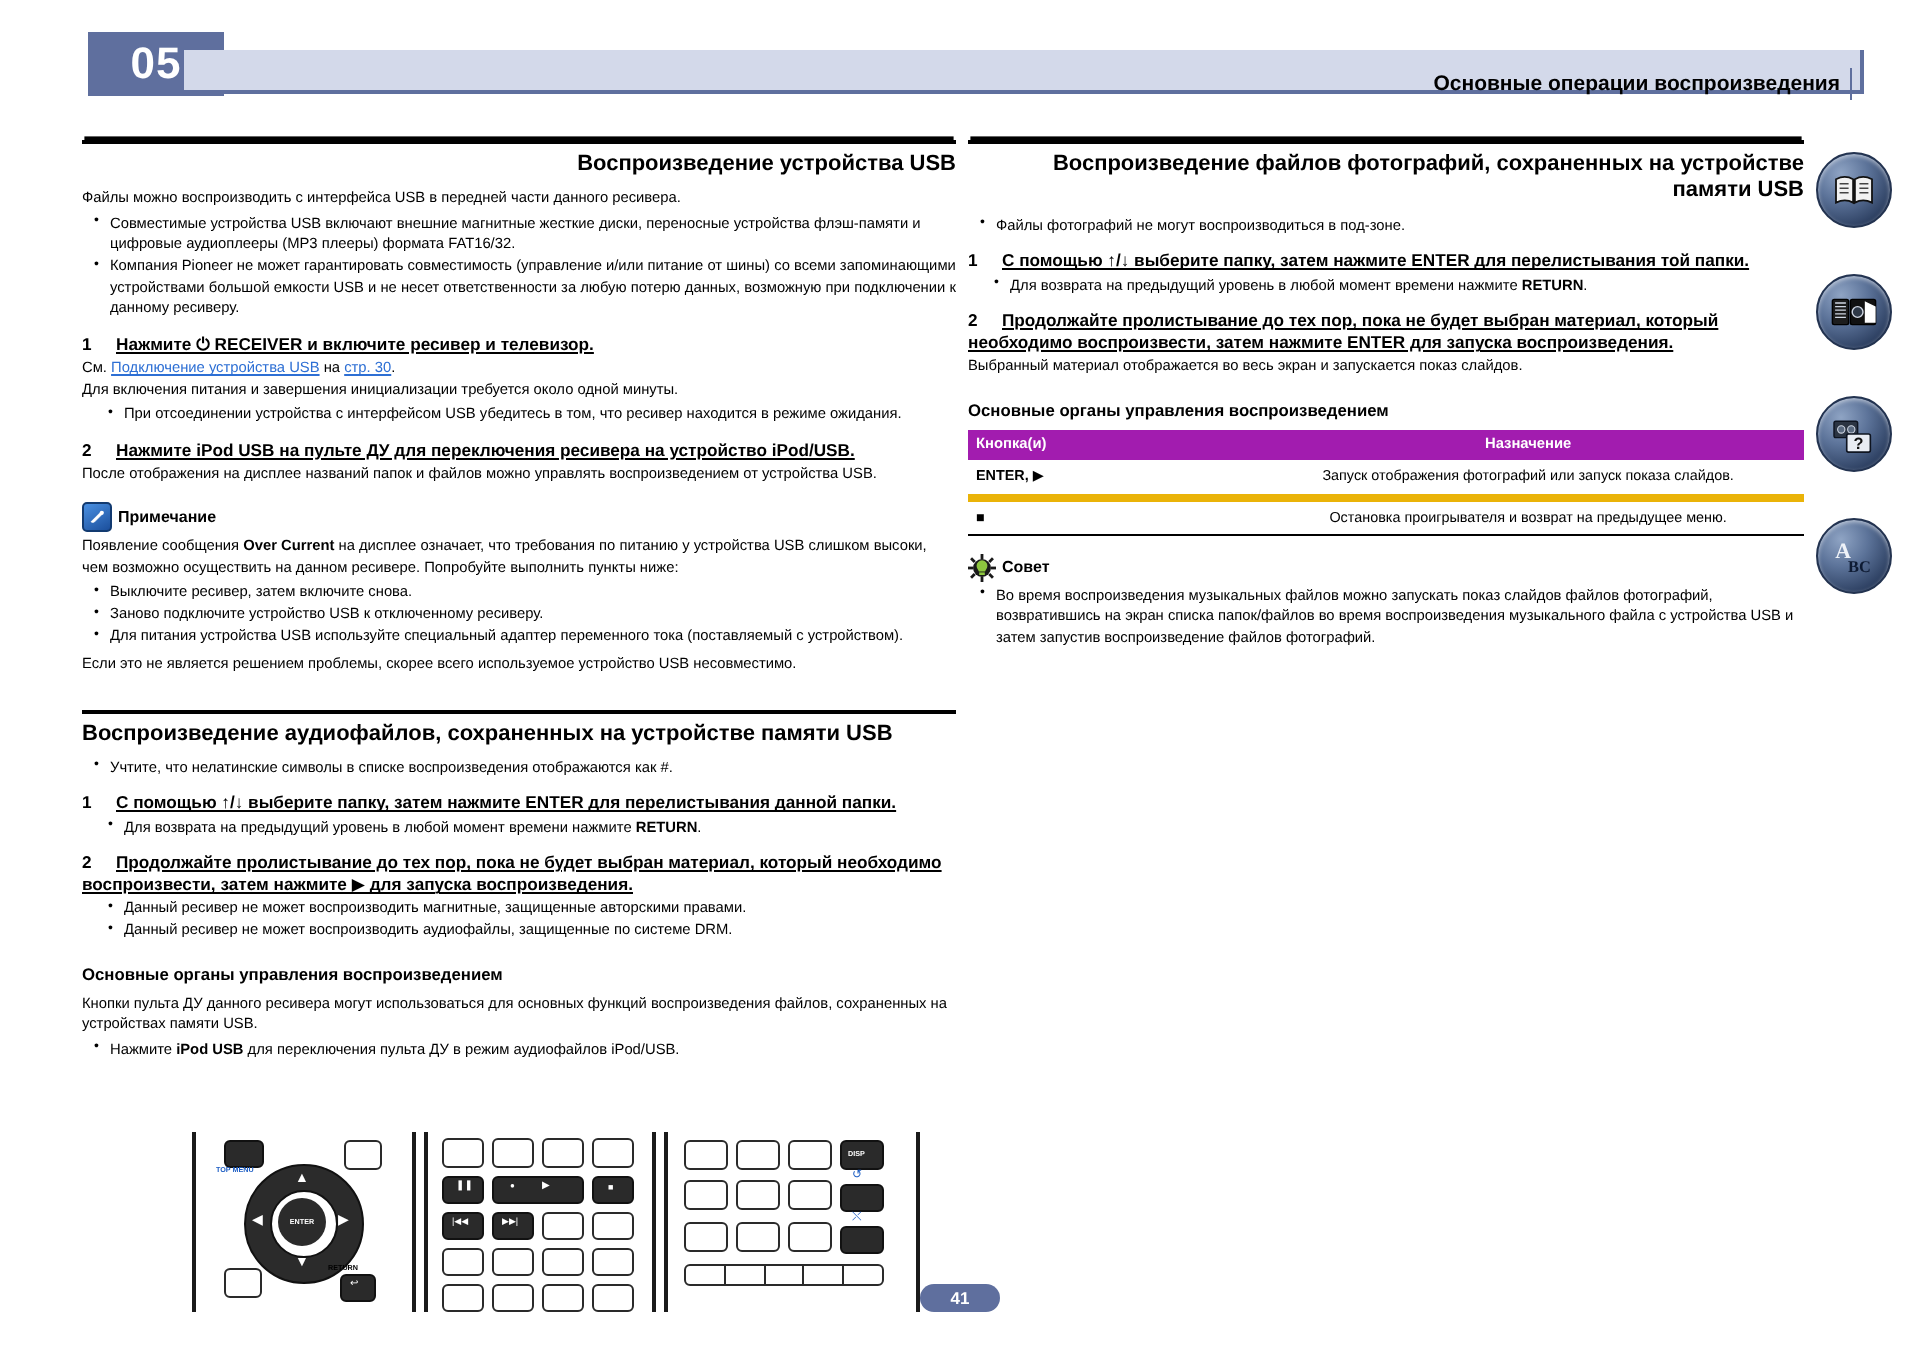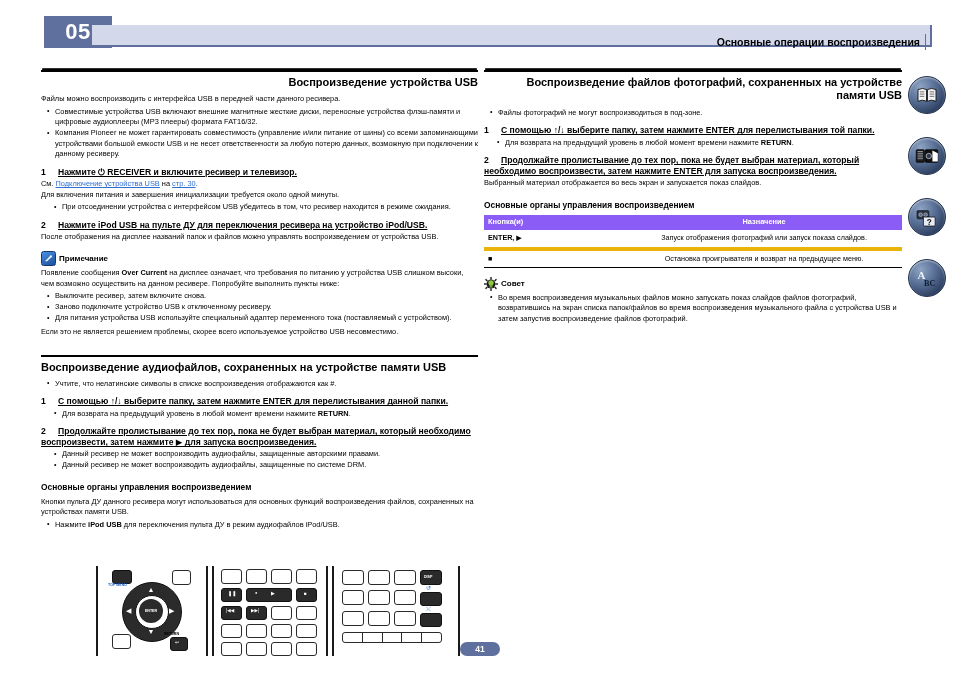--- a/index.html
+++ b/index.html
@@ -90,21 +90,21 @@
     width:14px;height:14px;flex:0 0 auto;position:relative;
   }
   .note-label{font-size:8px;font-weight:bold;}
 
   
   table.keys{
     border-collapse:collapse;width:100%;margin-top:3px;font-size:7.2px;
     border-bottom:1.6px solid #000;
   }
   table.keys thead th{
-    background:#8b5cf6;color:#fff;font-weight:bold;
+    background:#a21caf;color:#fff;font-weight:bold;
     padding:2.5px 4px;text-align:left;font-size:7.4px;
   }
   table.keys thead th.ctr{text-align:center;}
   table.keys tbody td{
     padding:3px 4px;border-bottom:4px solid #eab308;vertical-align:middle;
   }
   table.keys tbody tr:last-child td{border-bottom:none;}
   table.keys td.k{width:34%;font-weight:bold;}
   table.keys td.v{width:66%;text-align:center;}
 
@@ -229,21 +229,21 @@
     <span class="n">1</span><span>С помощью ↑/↓ выберите папку, затем нажмите ENTER для перелистывания данной папки.</span>
   </div>
   <ul class="indent">
     <li><span>Для возврата на предыдущий уровень в любой момент времени нажмите </span><b>RETURN</b><span>.</span></li>
   </ul>
 
   <div class="step">
     <span class="n">2</span><span>Продолжайте пролистывание до тех пор, пока не будет выбран материал, который необходимо воспроизвести, затем нажмите ▶ для запуска воспроизведения.</span>
   </div>
   <ul class="indent">
-    <li>Данный ресивер не может воспроизводить аудиофайлы, защищенные авторскими правами.</li>
+    <li>Данный ресивер не может воспроизводить магнитные, защищенные авторскими правами.</li>
     <li>Данный ресивер не может воспроизводить аудиофайлы, защищенные по системе DRM.</li>
   </ul>
 
   <h3 class="sub">Основные органы управления воспроизведением</h3>
   <p>Кнопки пульта ДУ данного ресивера могут использоваться для основных функций воспроизведения файлов, сохраненных на устройствах памяти USB.</p>
   <ul>
     <li><span>Нажмите </span><b>iPod USB</b><span> для переключения пульта ДУ в режим аудиофайлов iPod/USB.</span></li>
   </ul>
 </div>
 

